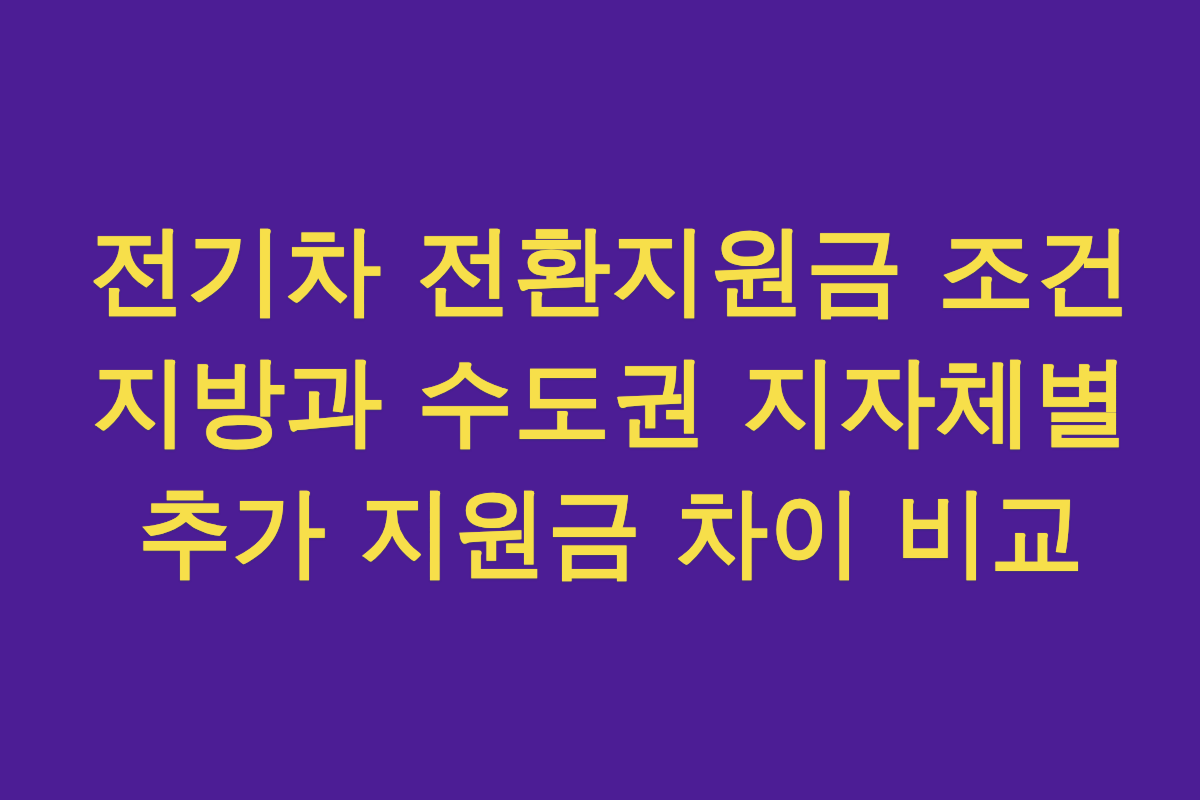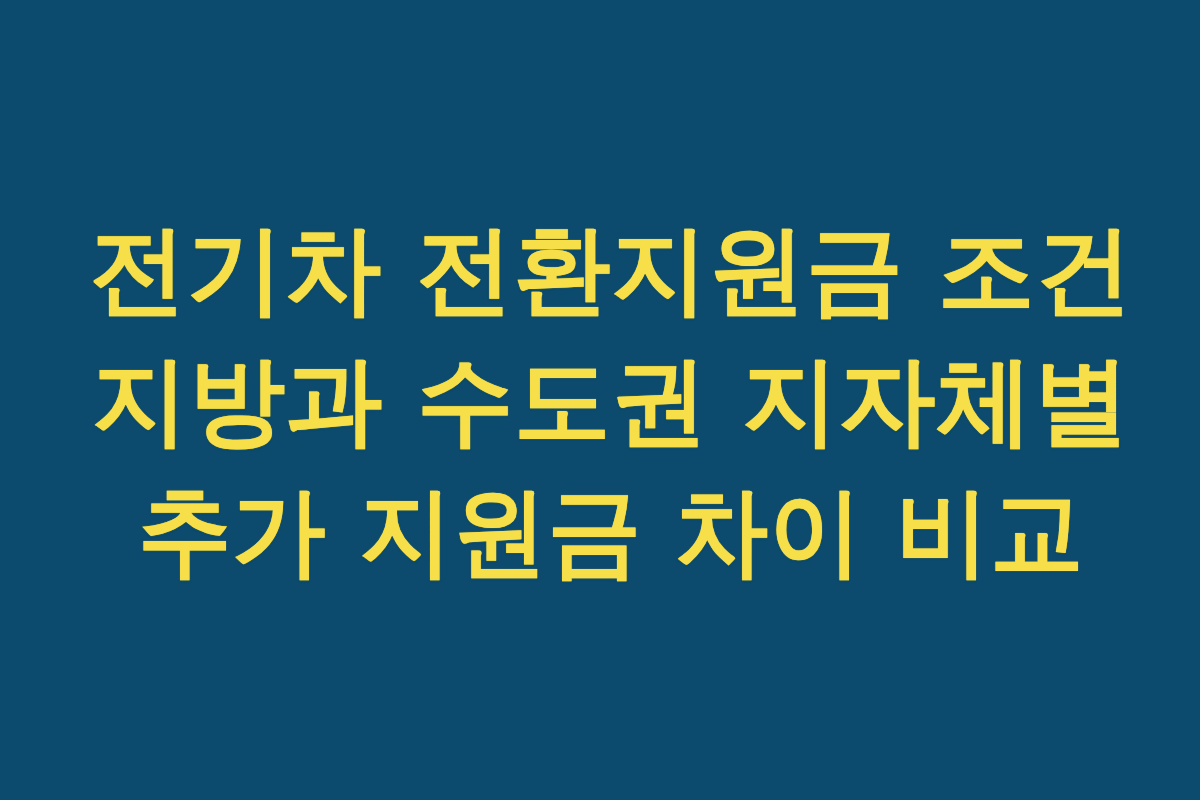--- a/index.html
+++ b/index.html
@@ -47,21 +47,21 @@
   }
 
   
   #headline-line-1 { transform: scaleX(1.00); }
   #headline-line-2 { transform: scaleX(0.995); }
   #headline-line-3 { transform: scaleX(0.965); }
 </style>
 </head>
 <body>
 
-<div id="thumbnail-card" style="background: #0c4a6e; padding-left: 22px;">
+<div id="thumbnail-card" style="background: #4c1d95; padding-left: 22px;">
 
   <div id="headline-block" style="color: rgb(247, 223, 74);">
 
     <span class="headline-line" id="headline-line-1">전기차 전환지원금 조건</span>
 
     <span class="headline-line" id="headline-line-2">지방과 수도권 지자체별</span>
 
     <span class="headline-line" id="headline-line-3">추가 지원금 차이 비교</span>
 
   </div>

